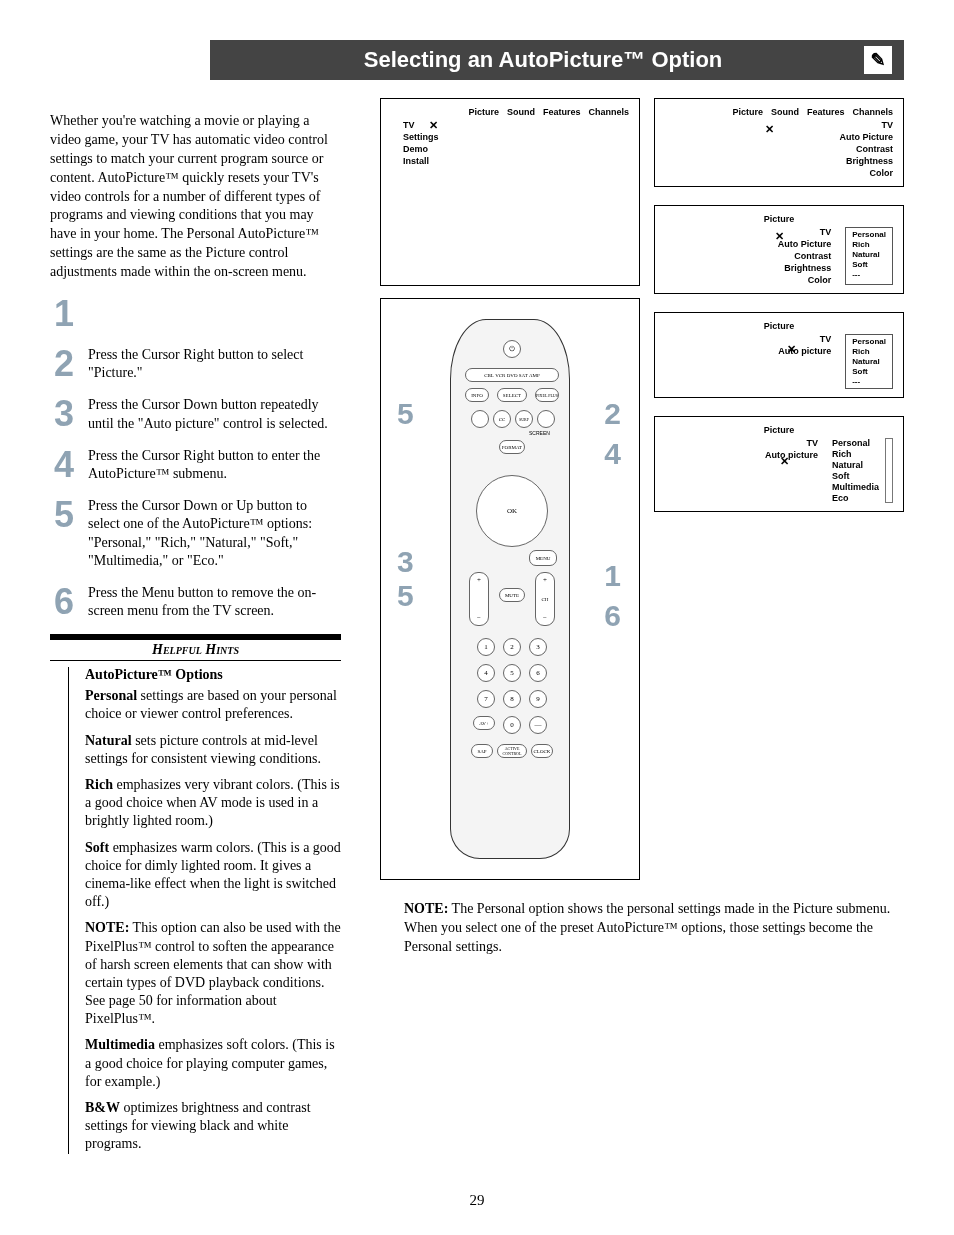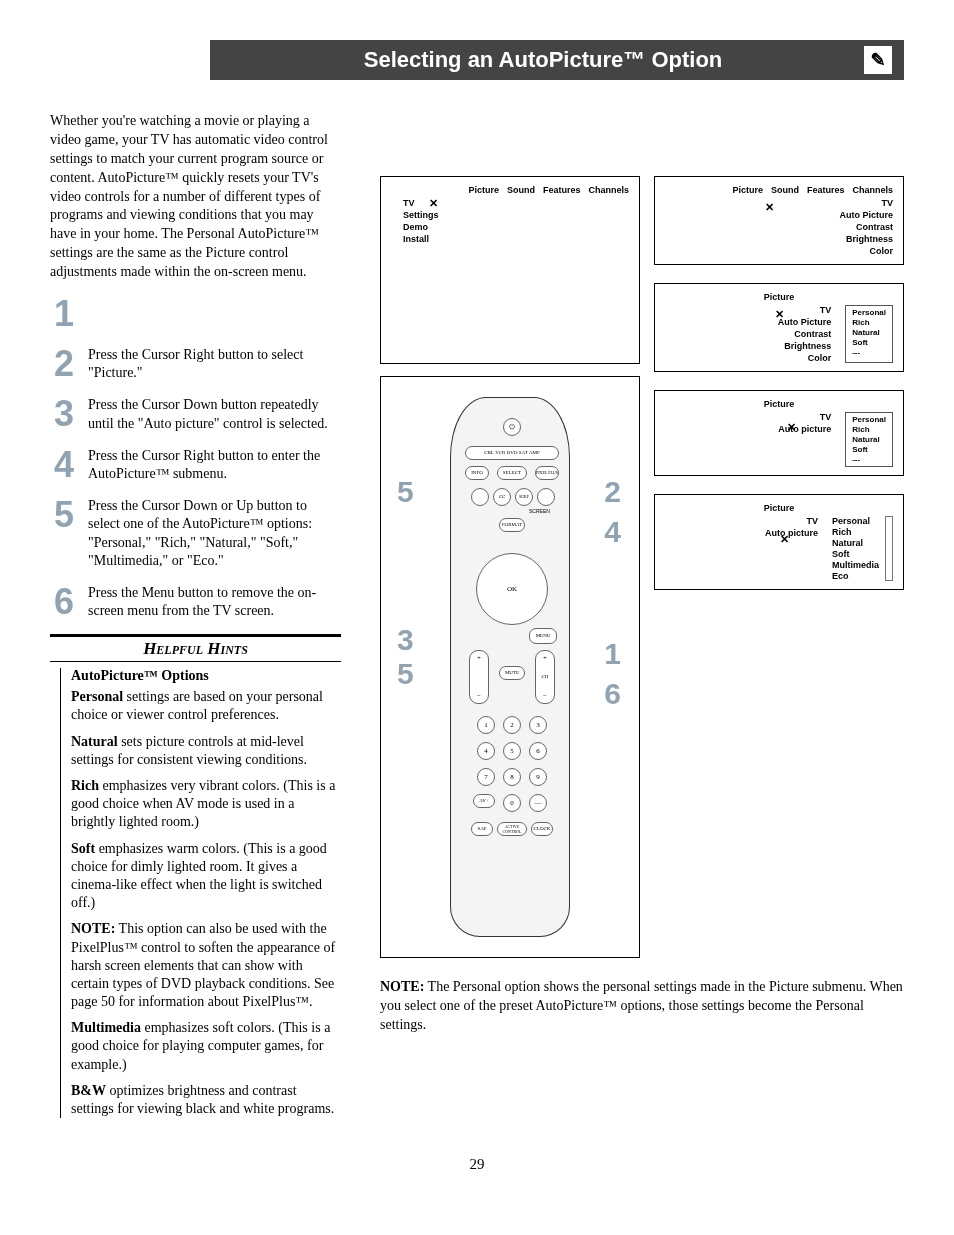--- a/index.html
+++ b/index.html
@@ -26,21 +26,21 @@
   }
   .title-bar .title-text { flex: 1; text-align: center; }
   .title-bar .title-icon {
     width: 28px; height: 28px; background: #fff; color: #000;
     display: flex; align-items:center; justify-content:center;
     font-size: 18px;
   }
   .columns {
     display: flex;
     gap: 28px;
-    align-items: center;
+    align-items: flex-start;
   }
   .left-col { width: 310px; }
   .right-col { flex: 1; padding-left: 11px; }
   .intro { margin-bottom: 14px; line-height: 1.35; }
   .step { display: flex; gap: 10px; margin-bottom: 14px; }
   .step-num {
     font-family: Arial, Helvetica, sans-serif;
     font-weight: bold;
     font-size: 36px;
     color: #8fa3b3;
@@ -48,31 +48,31 @@
     width: 28px;
     text-align: center;
   }
   .step-text { flex: 1; line-height: 1.3; }
   .hints-title {
     font-family: "Times New Roman", serif;
     font-style: italic;
     font-weight: bold;
     font-variant: small-caps;
     text-align: center;
-    border-top: 3px solid #000000;
+    border-top: 6px solid #000000;
     border-bottom: 1px solid #000;
     padding: 2px 0;
     margin: 8px 0 6px 0;
-    font-size: 17px;
-  }
-  .hints { border-left: 1px solid #000; padding-left: 10px; margin-left: 10px; }
+    font-size: 14px;
+  }
+  .hints { border-left: 1px solid #000; padding-left: 16px; margin-left: 18px; }
   .hints-sub { font-weight: bold; font-family: "Times New Roman", serif; margin: 2px 0 4px 0; }
   .hint-p { margin: 0 0 8px 0; line-height: 1.3; }
   .hint-p .lead { font-weight: bold; }
-  .note-p { margin-top: 20px; line-height: 1.35; }
+  .note-p { margin-top: 20px; line-height: 1.35; margin-left: 24px; }
   .note-p .lead { font-weight: bold; }
   .page-num { text-align: center; font-size: 15px; margin-top: 30px; }
 
   
   .diagram {
     display: flex;
     gap: 14px;
     align-items: flex-start;
   }
   .diag-left { width: 260px; }

